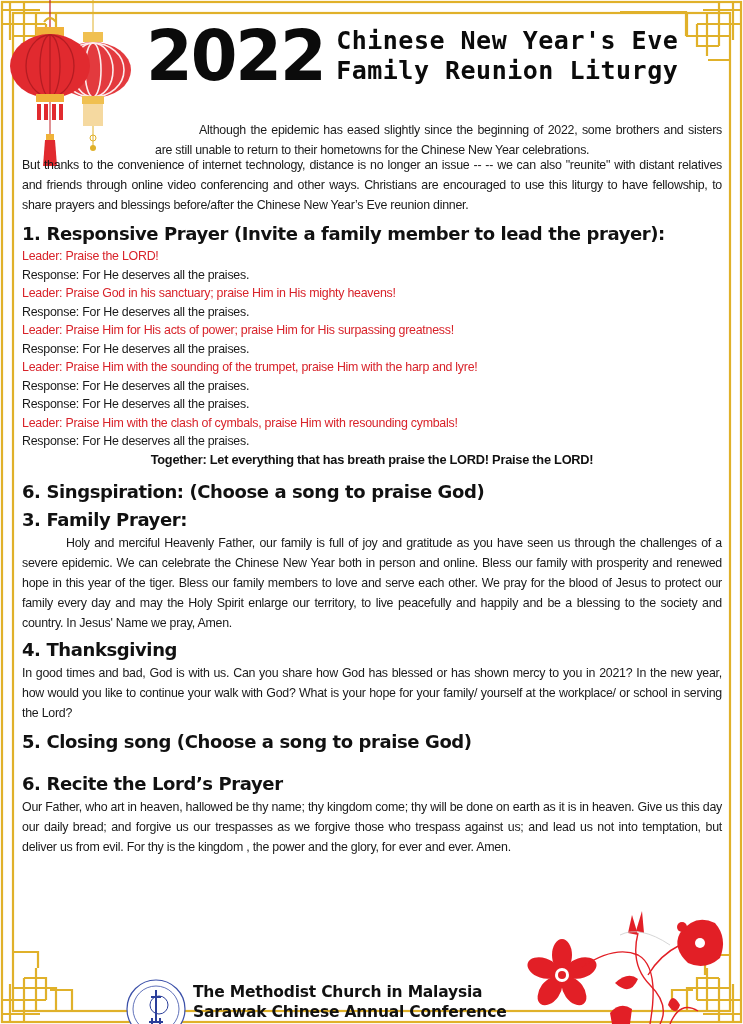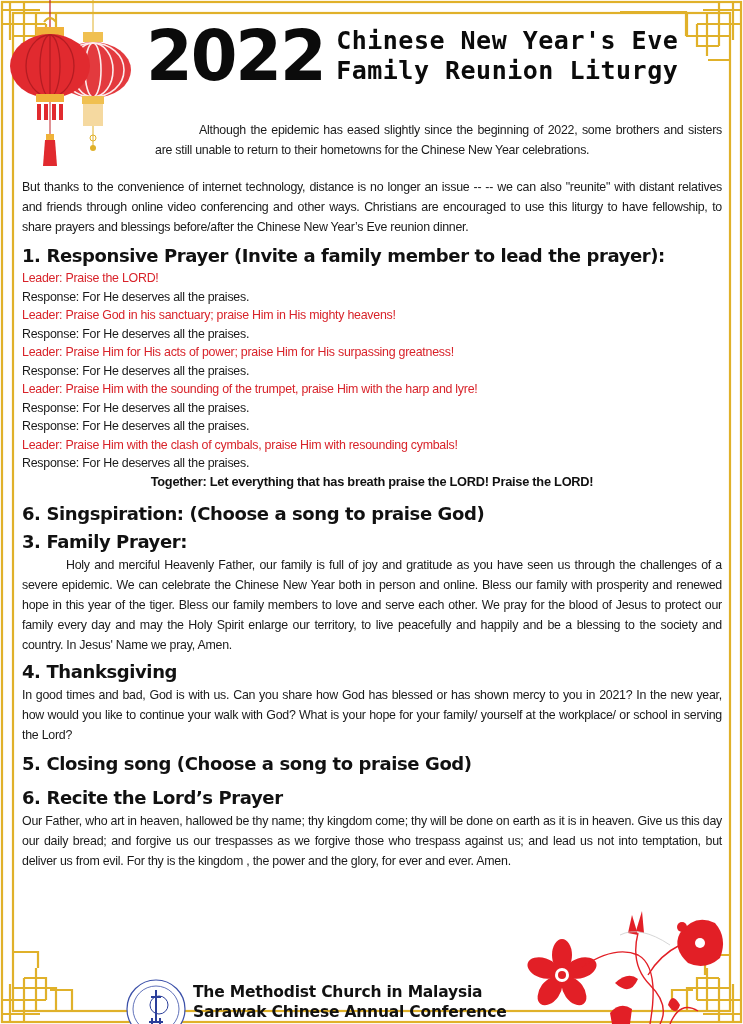--- a/index.html
+++ b/index.html
@@ -108,21 +108,21 @@
   <div class="title-lines">
     <div class="title-line">Chinese New Year's Eve</div>
     <div class="title-line">Family Reunion Liturgy</div>
   </div>
 </div>
 
 <div class="intro1">
   <div class="p">Although the epidemic has eased slightly since the beginning of 2022, some brothers and sisters are still unable to return to their hometowns for the Chinese New Year celebrations.</div>
 </div>
 
-<div class="content" style="top:177px;">
+<div class="content" style="top:155px;">
   <div class="p">But thanks to the convenience of internet technology, distance is no longer an issue -- -- we can also "reunite" with distant relatives and friends through online video conferencing and other ways. Christians are encouraged to use this liturgy to have fellowship, to share prayers and blessings before/after the Chinese New Year’s Eve reunion dinner.</div>
 
   <div class="h" style="margin-top:6px;">1. Responsive Prayer (Invite a family member to lead the prayer):</div>
   <div id="responsive-lines">
       <div class="line leader">Leader: Praise the LORD!</div>
       <div class="line response">Response: For He deserves all the praises.</div>
       <div class="line leader">Leader: Praise God in his sanctuary; praise Him in His mighty heavens!</div>
       <div class="line response">Response: For He deserves all the praises.</div>
       <div class="line leader">Leader: Praise Him for His acts of power; praise Him for His surpassing greatness!</div>
       <div class="line response">Response: For He deserves all the praises.</div>
@@ -135,21 +135,21 @@
   <div class="line together">Together: Let everything that has breath praise the LORD! Praise the LORD!</div>
 
   <div class="h" style="margin-top:10px;">6. Singspiration: (Choose a song to praise God)</div>
   <div class="h" style="margin-top:2px;">3. Family Prayer:</div>
   <div class="p indent">Holy and merciful Heavenly Father, our family is full of joy and gratitude as you have seen us through the challenges of a severe epidemic. We can celebrate the Chinese New Year both in person and online. Bless our family with prosperity and renewed hope in this year of the tiger. Bless our family members to love and serve each other. We pray for the blood of Jesus to protect our family every day and may the Holy Spirit enlarge our territory, to live peacefully and happily and be a blessing to the society and country. In Jesus' Name we pray, Amen.</div>
 
   <div class="h" style="margin-top:4px;">4. Thanksgiving</div>
   <div class="p">In good times and bad, God is with us. Can you share how God has blessed or has shown mercy to you in 2021? In the new year, how would you like to continue your walk with God? What is your hope for your family/ yourself at the workplace/ or school in serving the Lord?</div>
 
   <div class="h" style="margin-top:6px;">5. Closing song (Choose a song to praise God)</div>
-  <div class="h" style="margin-top:8px;">6. Recite the Lord’s Prayer</div>
+  <div class="h" style="margin-top:16px;">6. Recite the Lord’s Prayer</div>
   <div class="p">Our Father, who art in heaven, hallowed be thy name; thy kingdom come; thy will be done on earth as it is in heaven. Give us this day our daily bread; and forgive us our trespasses as we forgive those who trespass against us; and lead us not into temptation, but deliver us from evil. For thy is the kingdom , the power and the glory, for ever and ever. Amen.</div>
 </div>
 
 <div class="footer">
   <svg class="logo" viewBox="0 0 62 62">
     <circle cx="31" cy="31" r="29" fill="#fff" stroke="#3a4fa8" stroke-width="1.2"></circle>
     <circle cx="31" cy="31" r="23" fill="none" stroke="#3a4fa8" stroke-width="0.8"></circle>
     <path d="M31 9 A22 22 0 0 0 31 53 A14 14 0 0 1 31 9 Z" fill="#2c3f9a"></path>
     <circle cx="34" cy="27" r="9" fill="#fff" stroke="#2c3f9a" stroke-width="1"></circle>
     <line x1="31" y1="12" x2="31" y2="44" stroke="#2c3f9a" stroke-width="2"></line>

